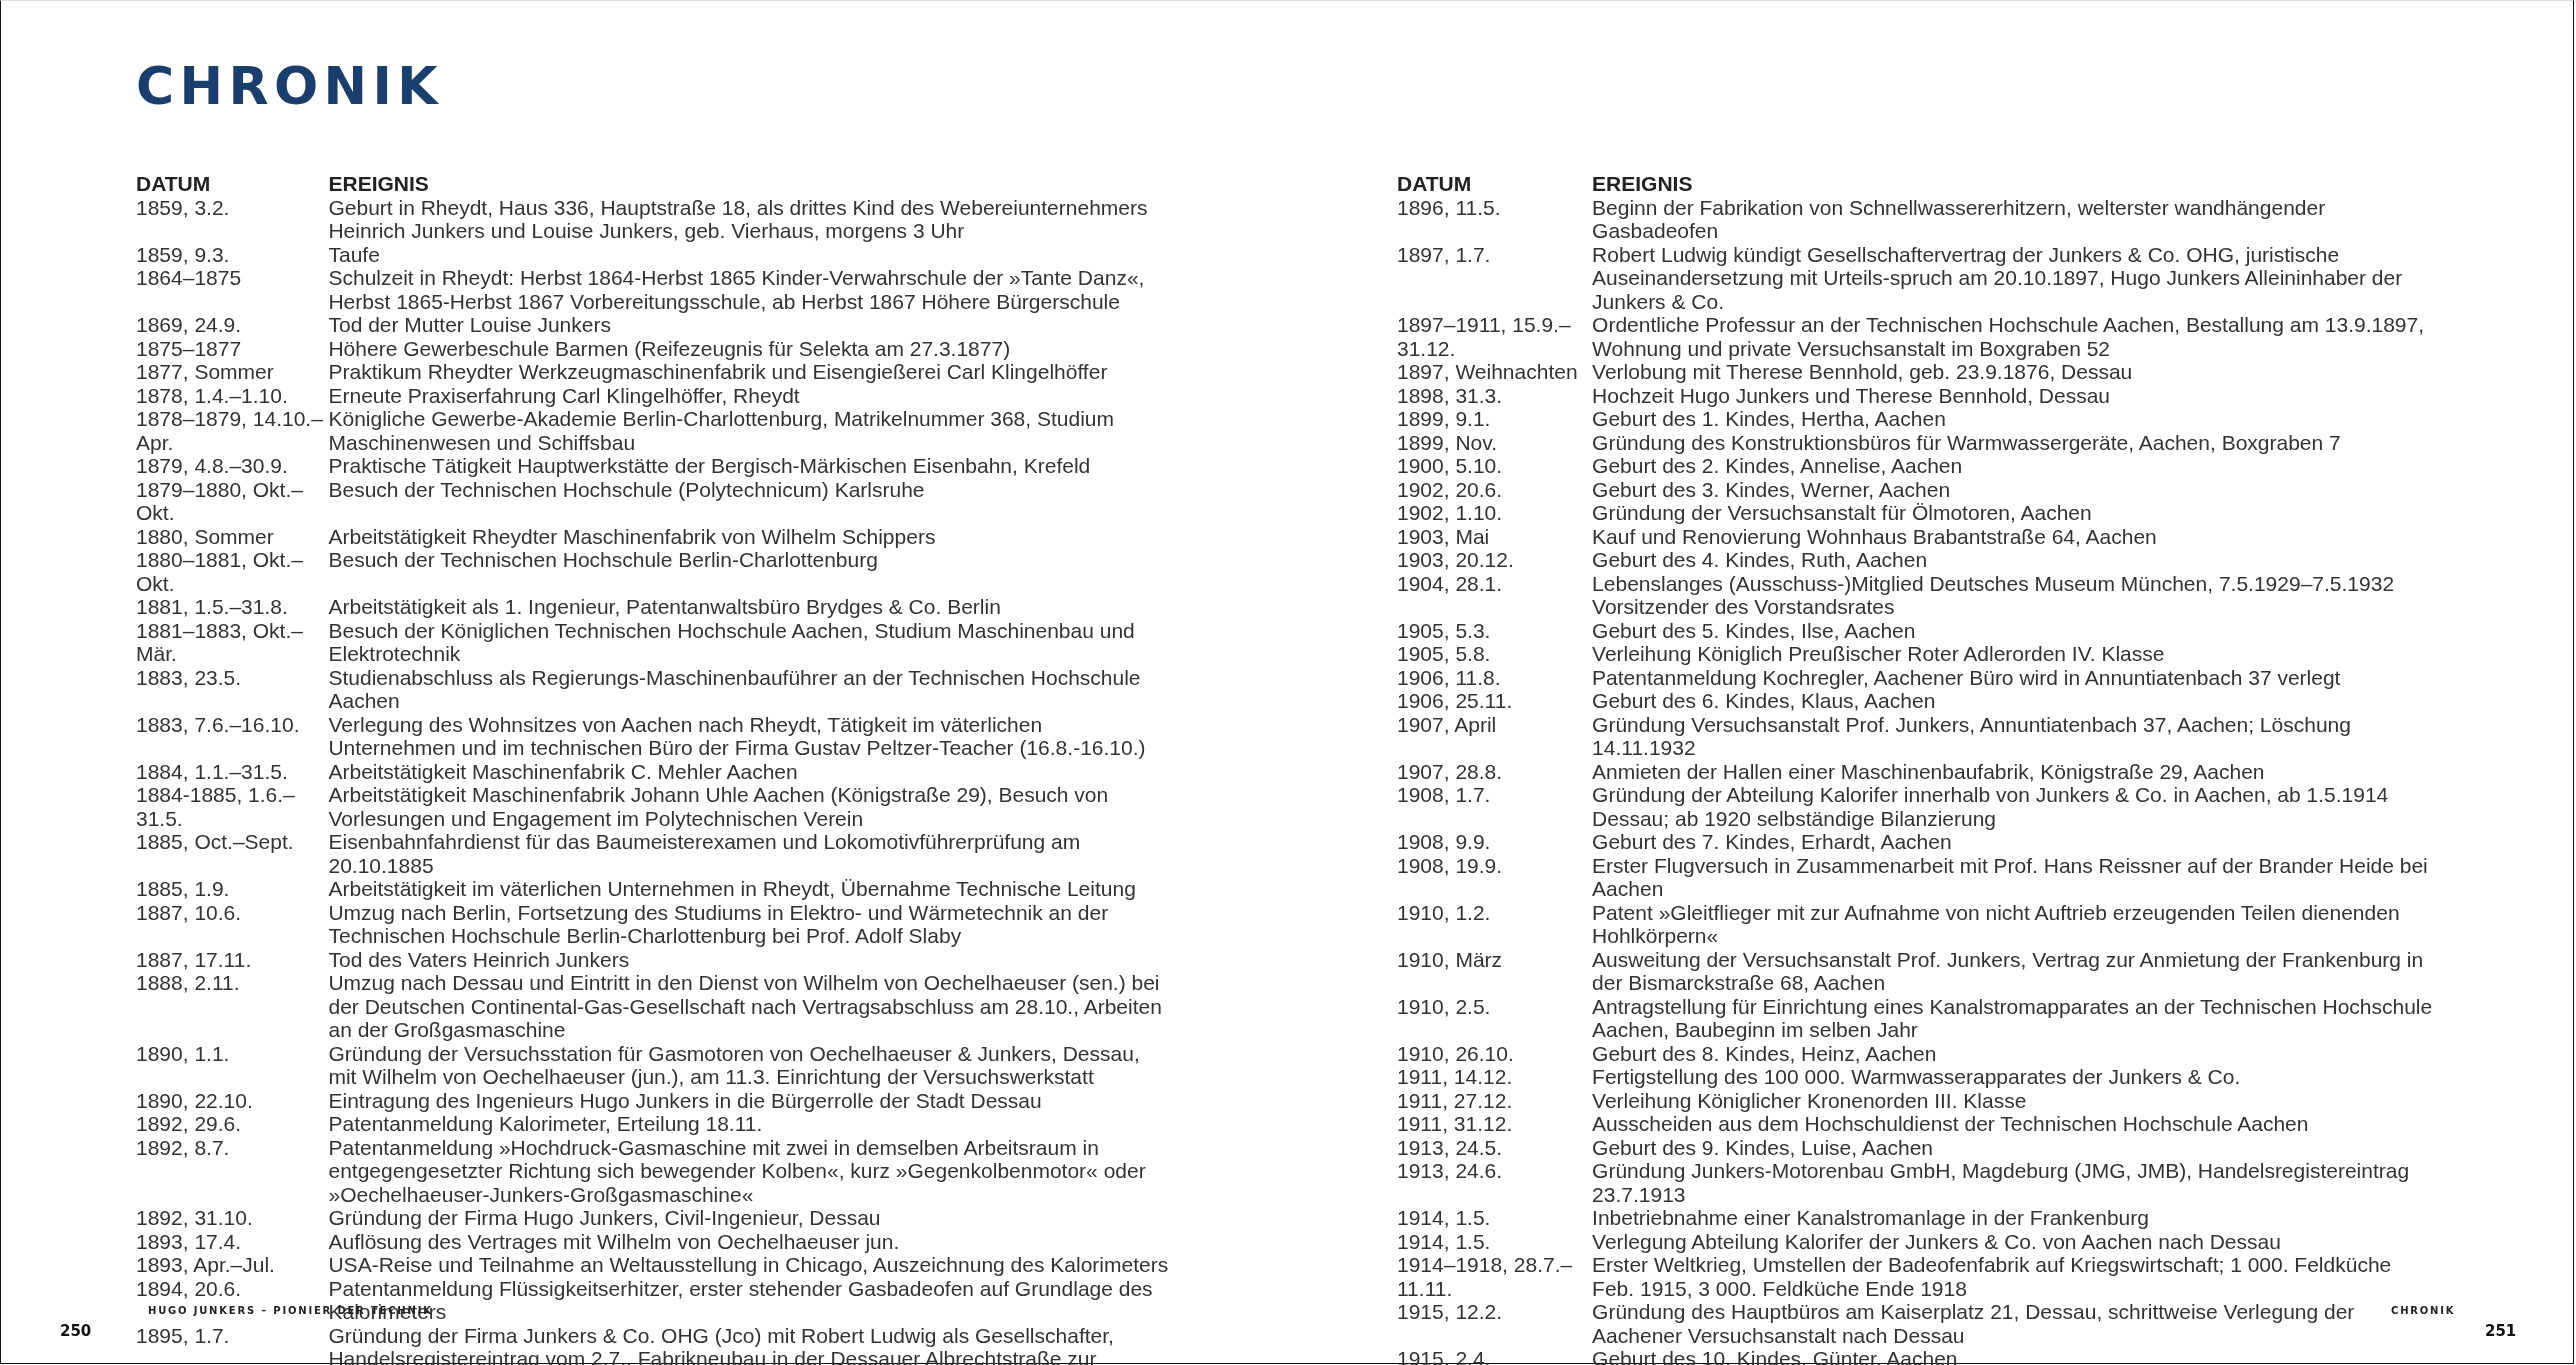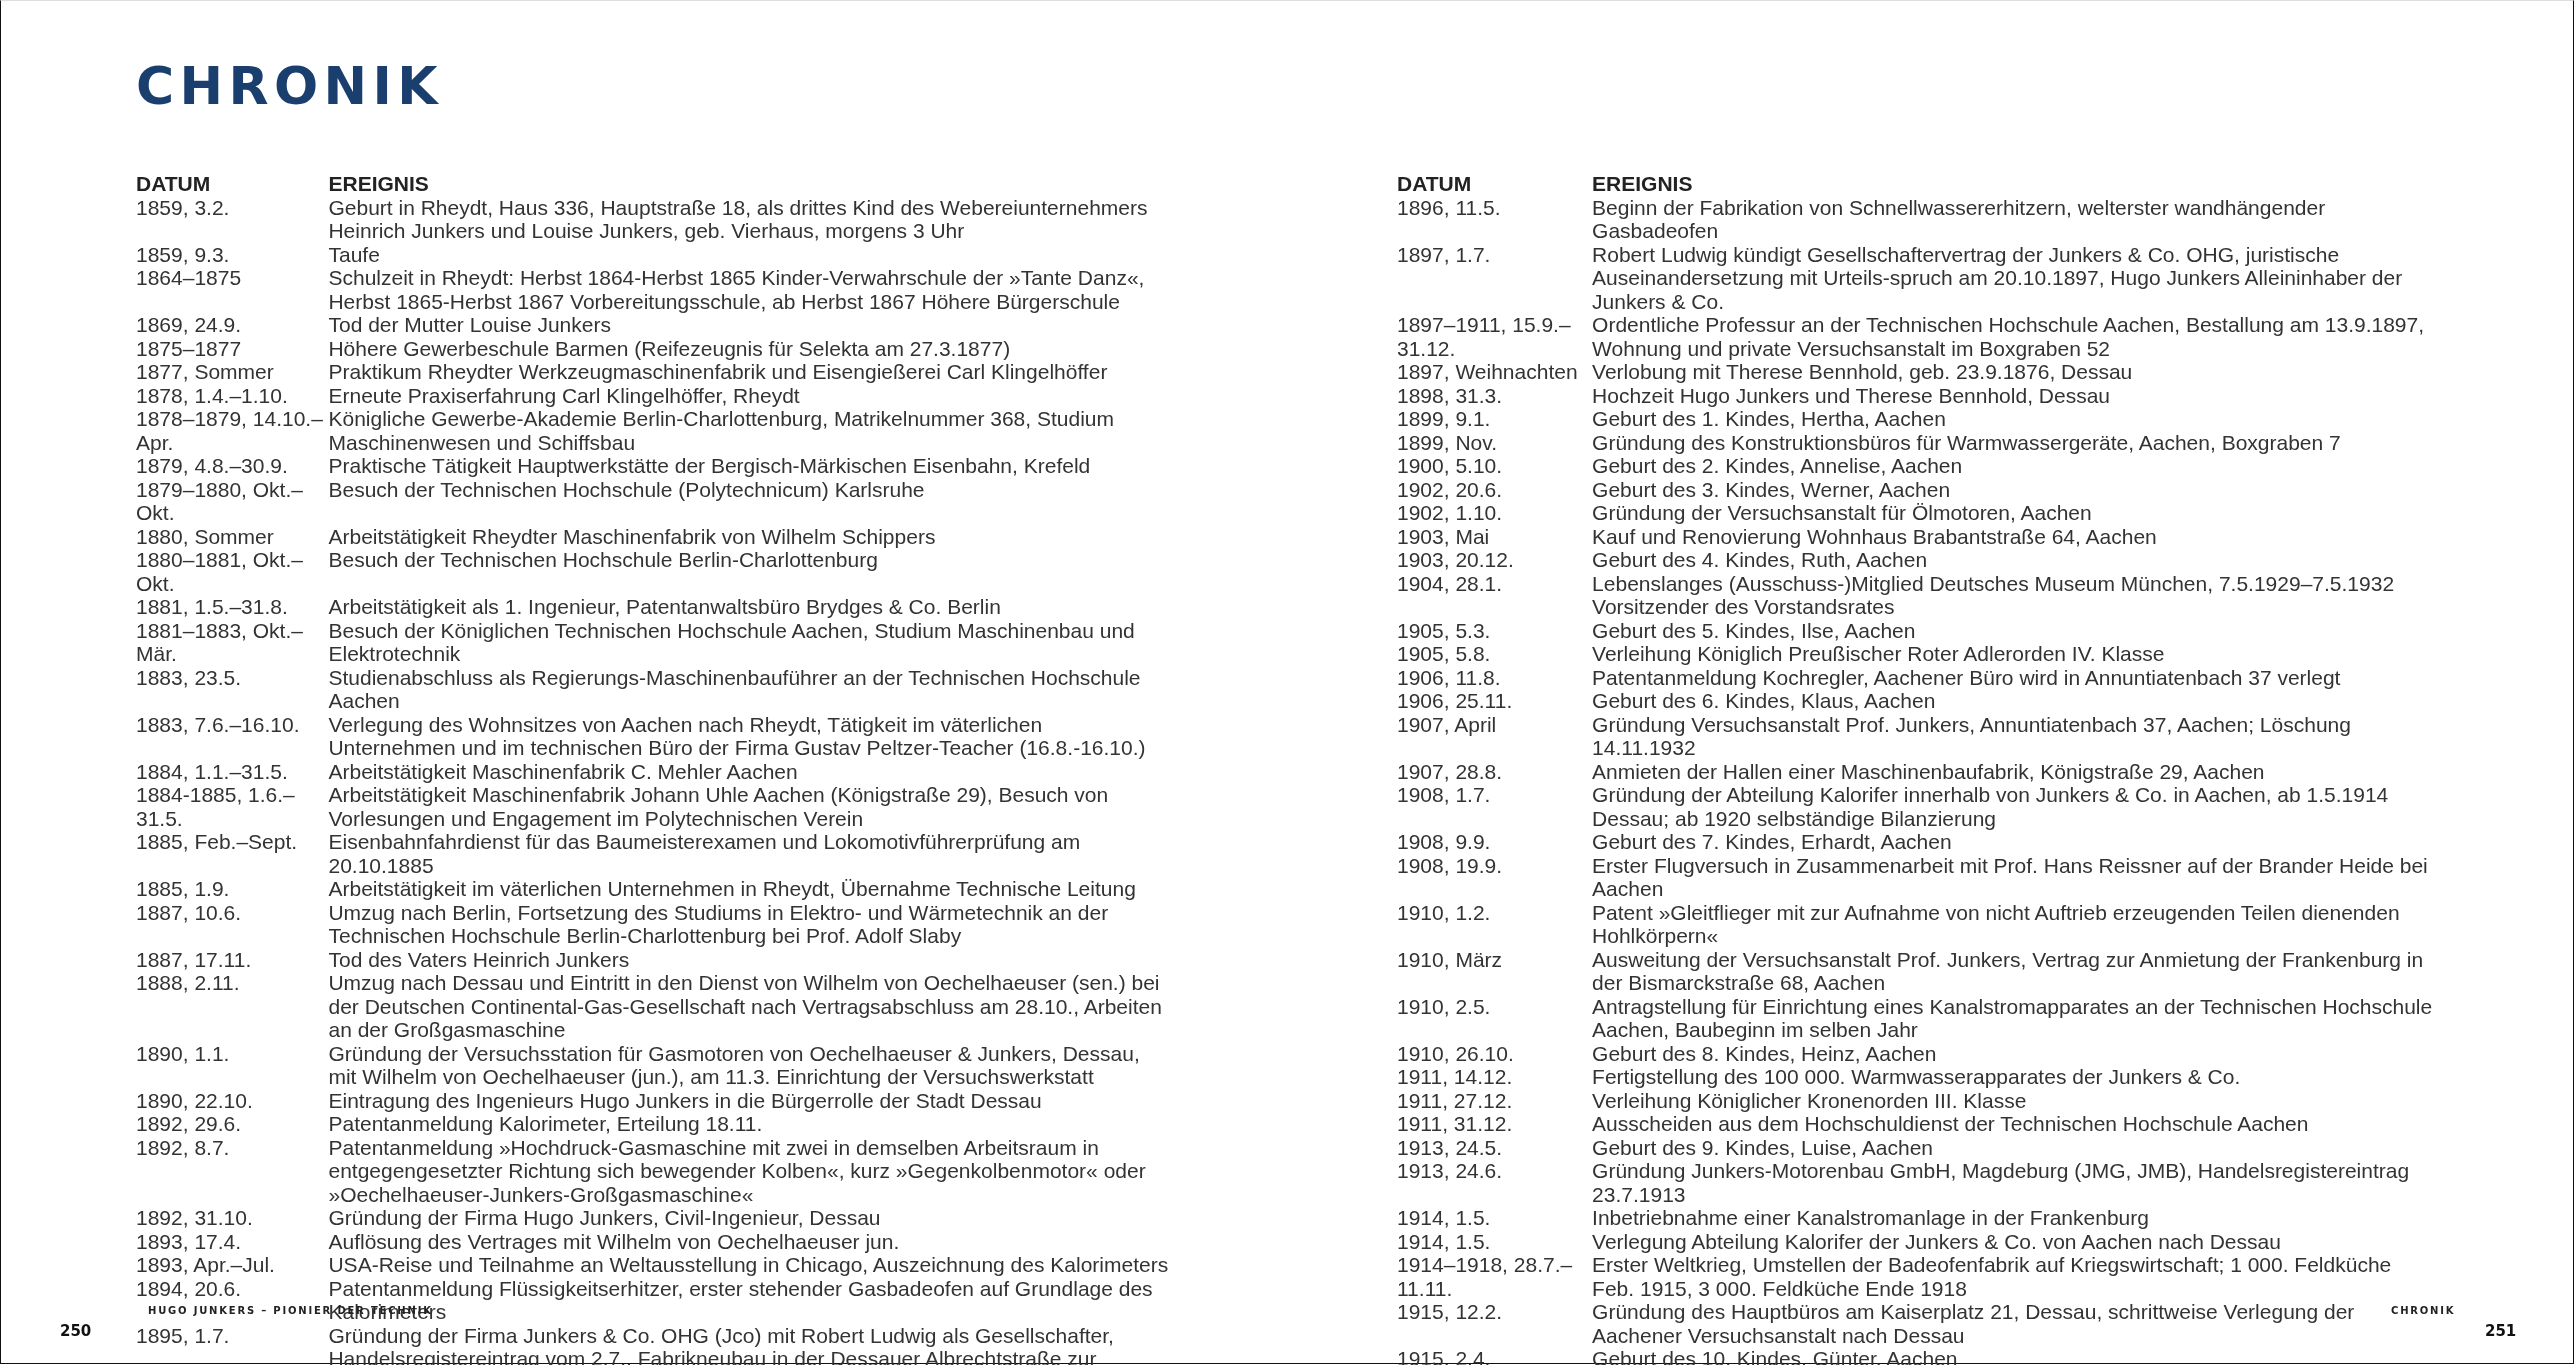--- a/index.html
+++ b/index.html
@@ -107,21 +107,21 @@
         </tr>
         <tr>
           <td class="c-date">1884, 1.1.–31.5.</td>
           <td class="c-event">Arbeitstätigkeit Maschinenfabrik C. Mehler Aachen</td>
         </tr>
         <tr>
           <td class="c-date">1884-1885, 1.6.–31.5.</td>
           <td class="c-event">Arbeitstätigkeit Maschinenfabrik Johann Uhle Aachen (Königstraße 29), Besuch von Vorlesungen und Engagement im Polytechnischen Verein</td>
         </tr>
         <tr>
-          <td class="c-date">1885, Feb.–Sept.</td>
+          <td class="c-date">1885, Oct.–Sept.</td>
           <td class="c-event">Eisenbahnfahrdienst für das Baumeisterexamen und Lokomotivführerprüfung am 20.10.1885</td>
         </tr>
         <tr>
           <td class="c-date">1885, 1.9.</td>
           <td class="c-event">Arbeitstätigkeit im väterlichen Unternehmen in Rheydt, Übernahme Technische Leitung</td>
         </tr>
         <tr>
           <td class="c-date">1887, 10.6.</td>
           <td class="c-event">Umzug nach Berlin, Fortsetzung des Studiums in Elektro- und Wärmetechnik an der Technischen Hochschule Berlin-Charlottenburg bei Prof. Adolf Slaby</td>
         </tr>

